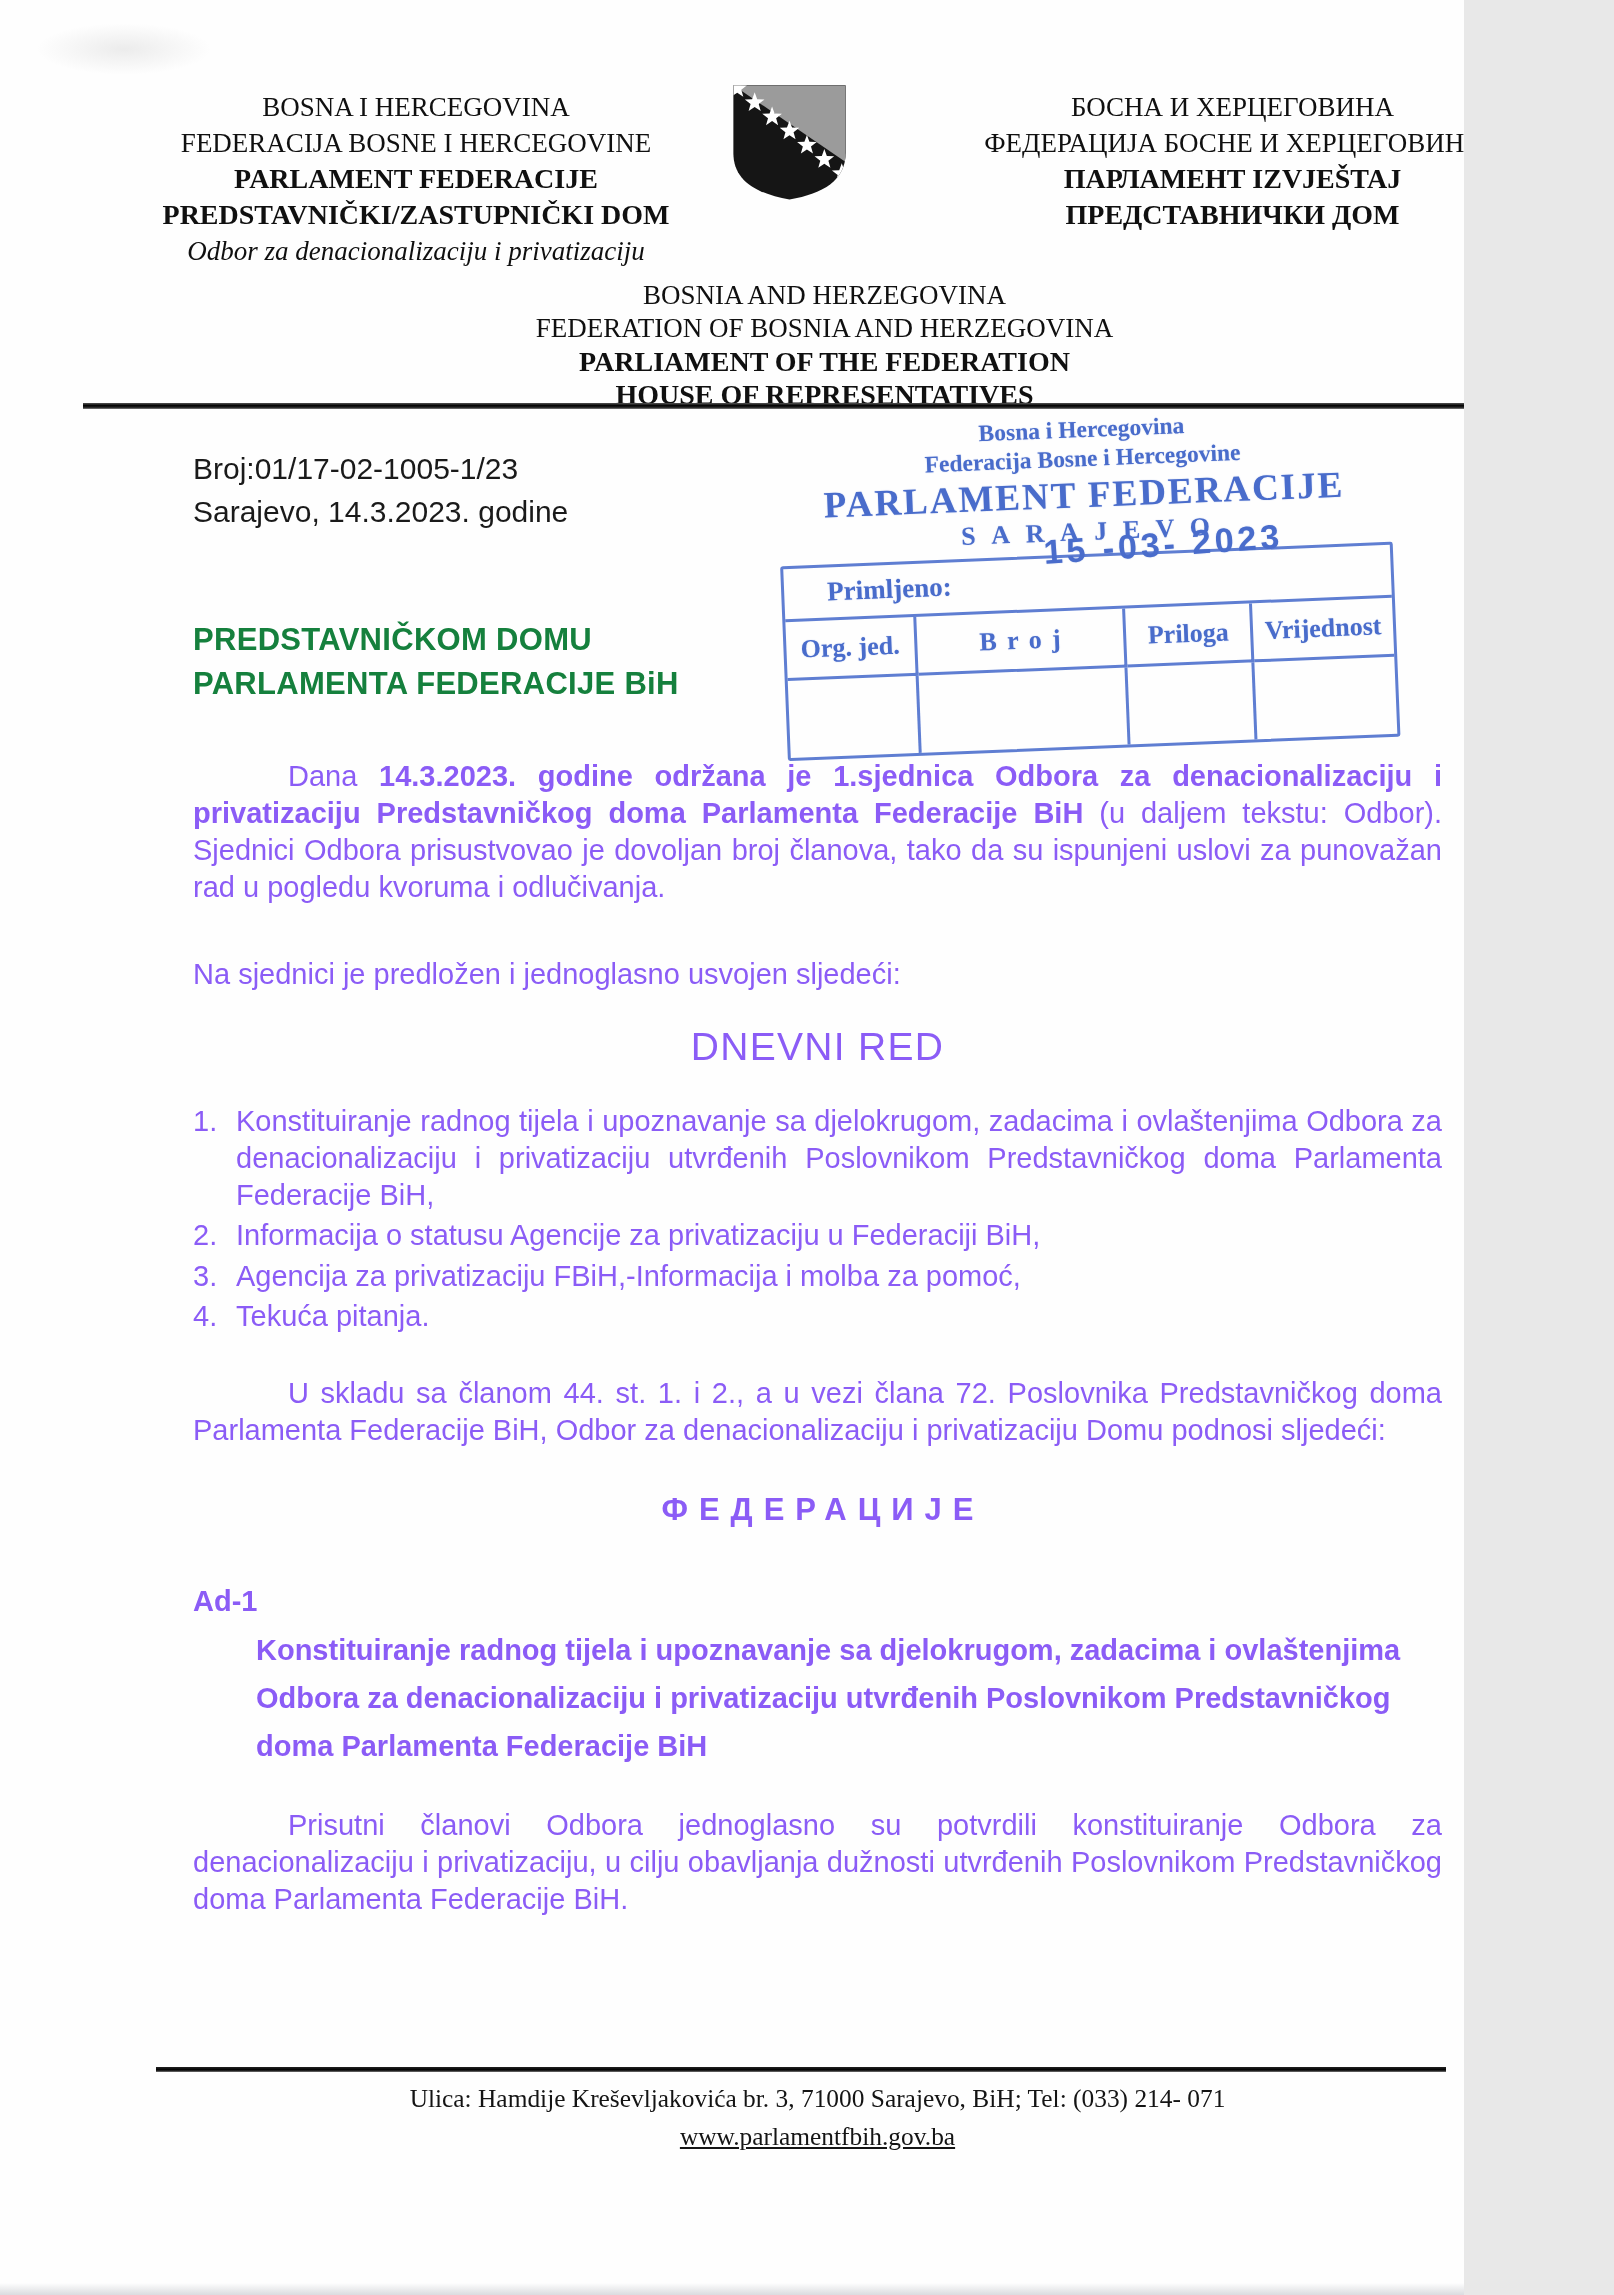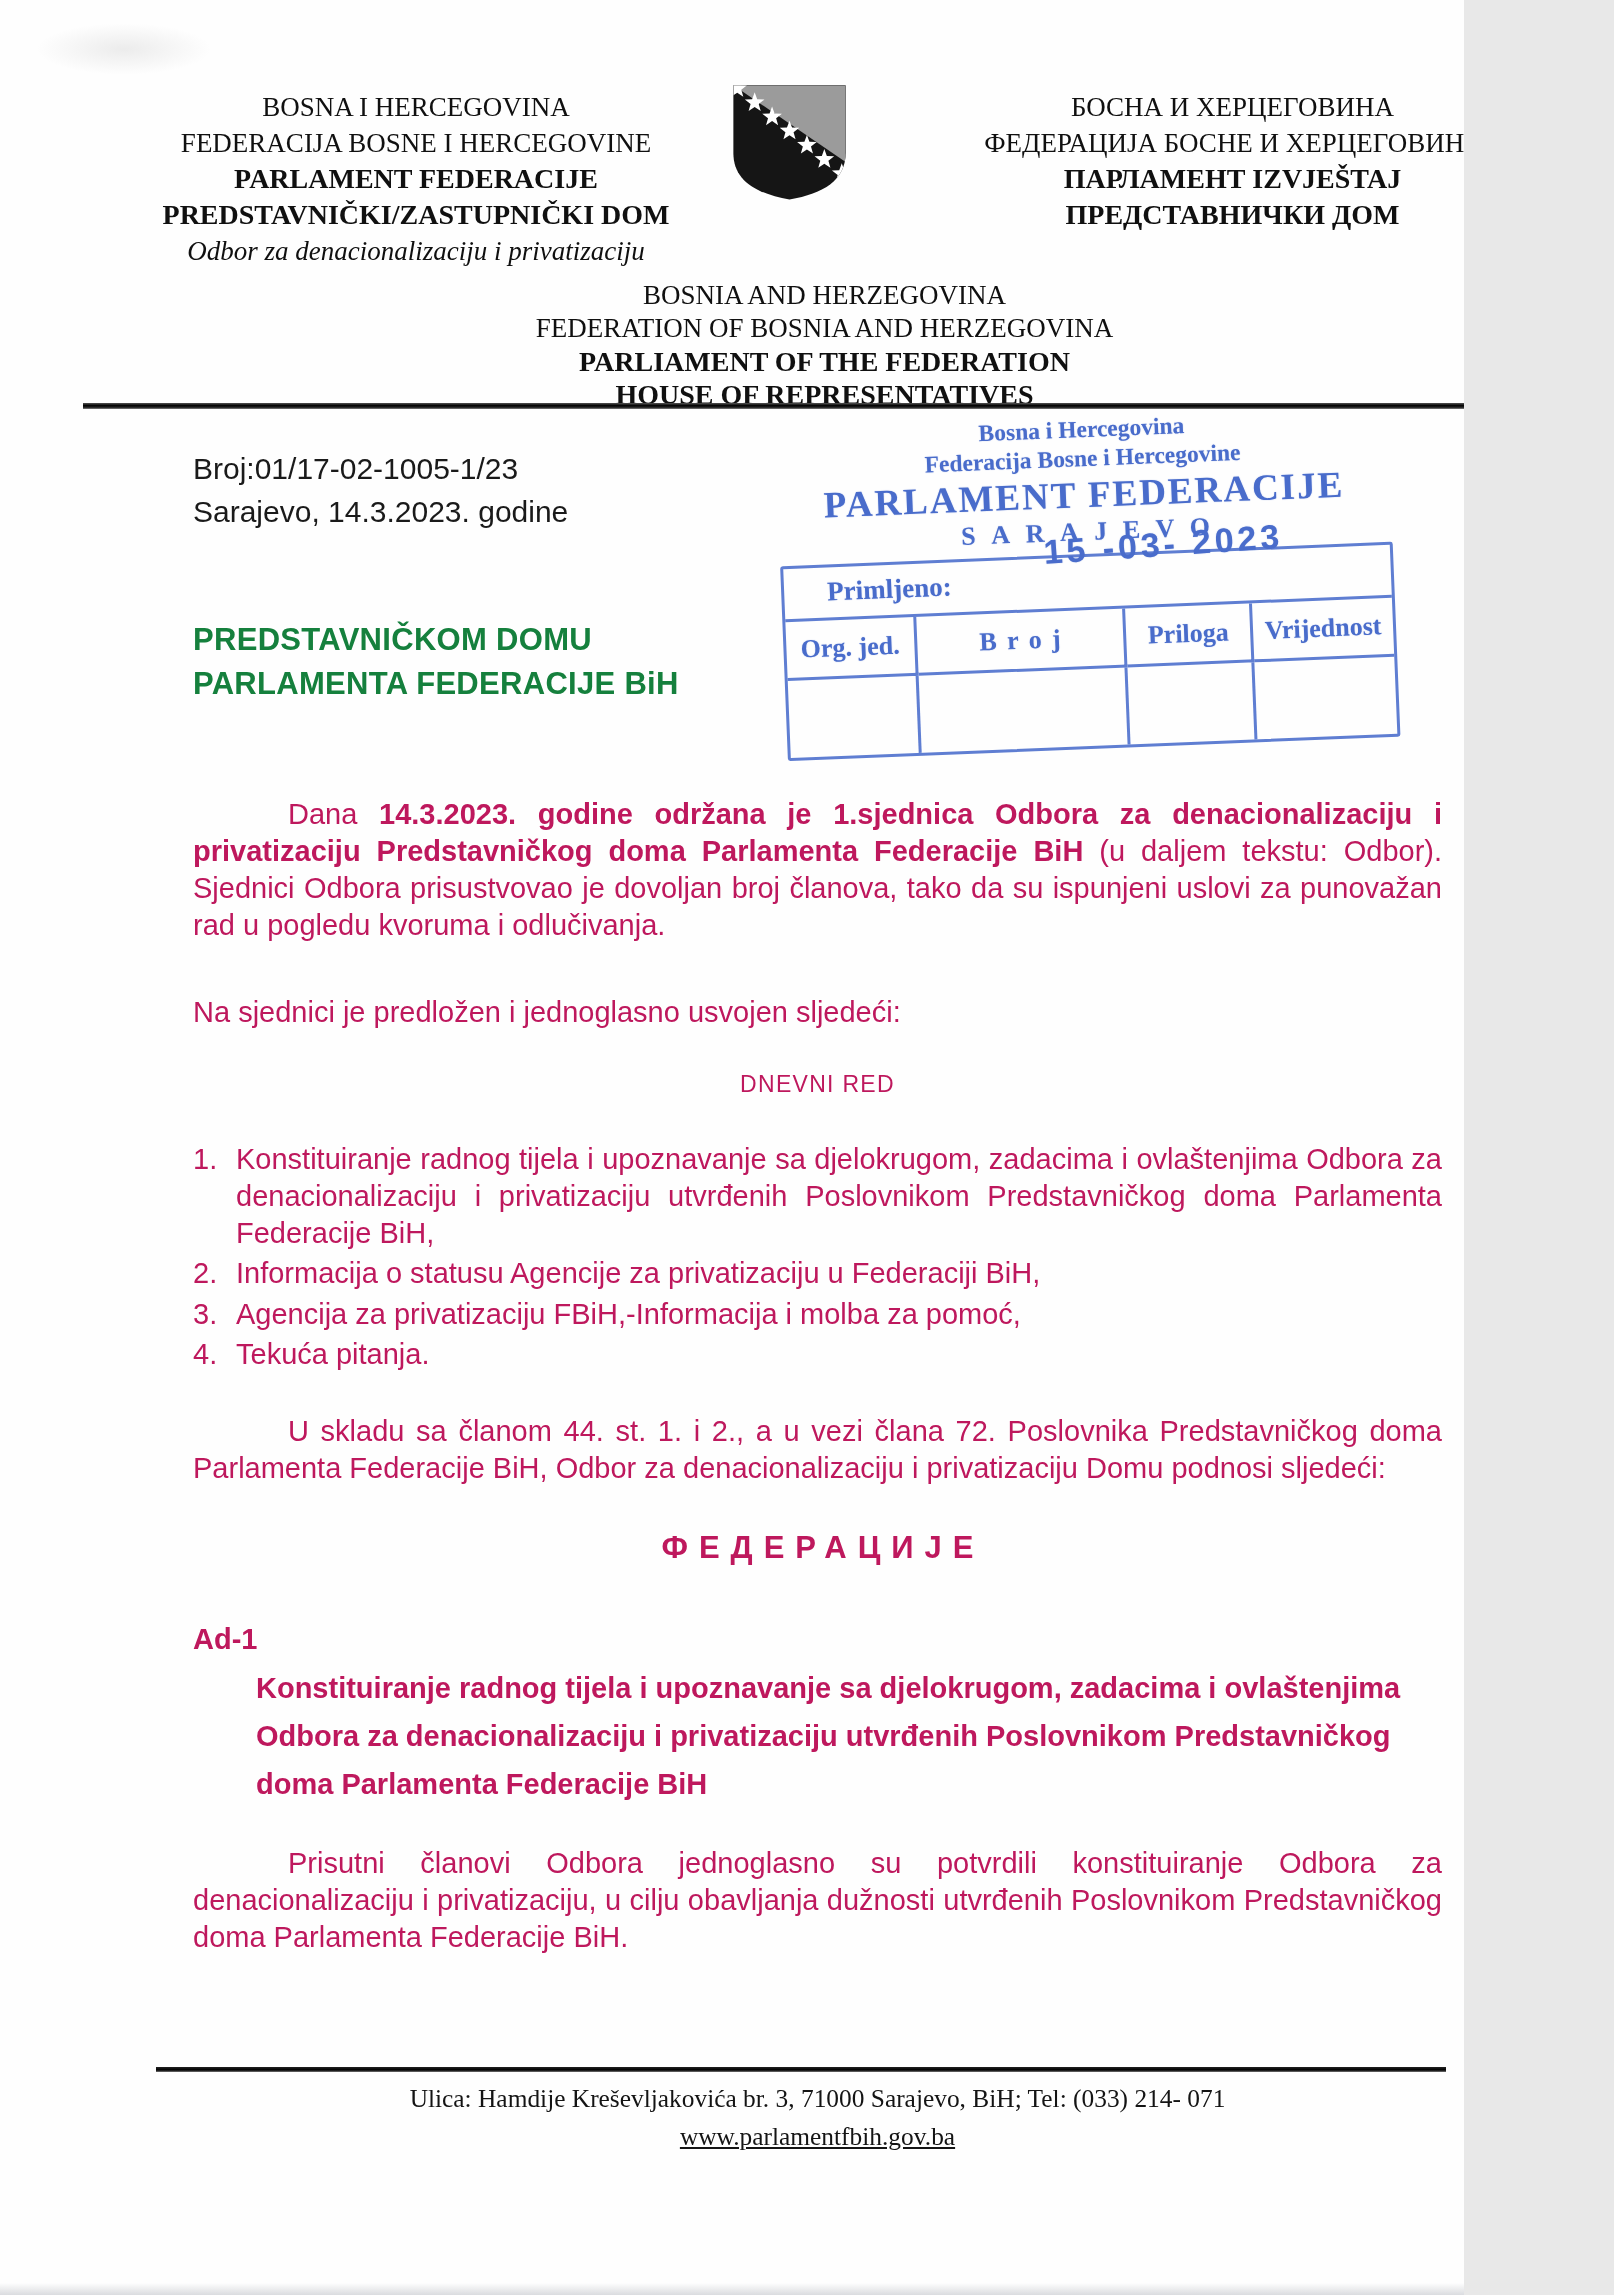--- a/index.html
+++ b/index.html
@@ -50,25 +50,25 @@
   .s-cell{border-right:3.3px solid rgba(62,99,200,.88);display:flex;align-items:center;justify-content:center;}
   .s-cell.last{border-right:none;}
   .s-head{height:56px;font-size:26px;font-weight:bold;border-bottom:3.3px solid rgba(62,99,200,.88);}
   .s-head.sp{letter-spacing:10.4px;text-indent:10.4px;}
   .s-empty{height:77px;}
   
   .addressee{position:absolute;left:193px;top:618px;font-size:31px;font-weight:bold;
     line-height:44px;color:#15803d;letter-spacing:0.3px;}
   
   .body{position:absolute;left:193px;top:758px;width:1249px;font-size:29px;line-height:37px;
-    color:#be185d;margin-top:38px;}
+    color:#8b5cf6;}
   .p{text-align:justify;margin:0;}
   .indent{text-indent:95px;}
   .p2{margin-top:50px;}
-  .agenda-title{margin-top:35px;text-align:center;font-size:23px;letter-spacing:1.3px;}
+  .agenda-title{margin-top:35px;text-align:center;font-size:39px;letter-spacing:1.3px;}
   .agenda{margin-top:38px;}
   .agenda-item{display:grid;grid-template-columns:43px 1fr;margin-bottom:3.3px;}
   .agenda-num{text-align:left;}
   .agenda-text{text-align:justify;}
   .p3{margin-top:40px;}
   .report-title{margin-top:42px;text-align:center;font-weight:bold;font-size:31px;
     letter-spacing:11px;text-indent:11px;}
   .ad1{margin-top:55px;font-weight:bold;}
   .ad1-heading{margin-top:6.5px;margin-left:63px;width:1153px;font-weight:bold;
     line-height:48px;text-align:left;}

